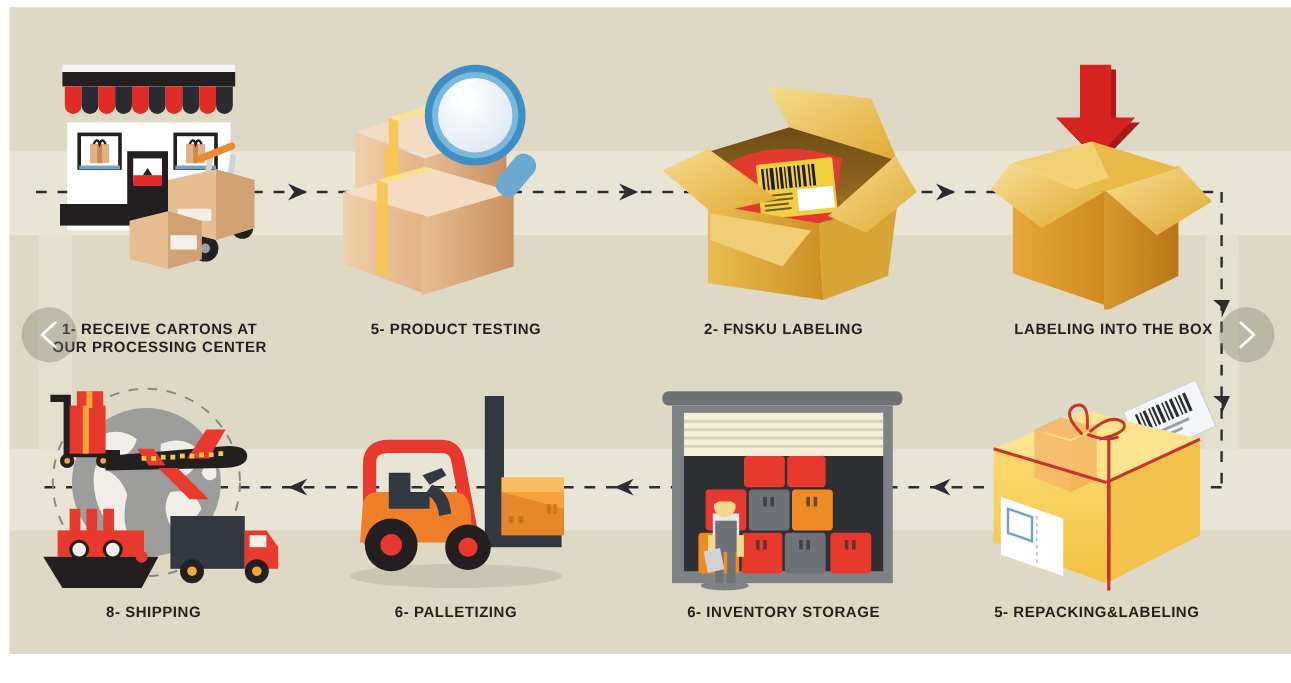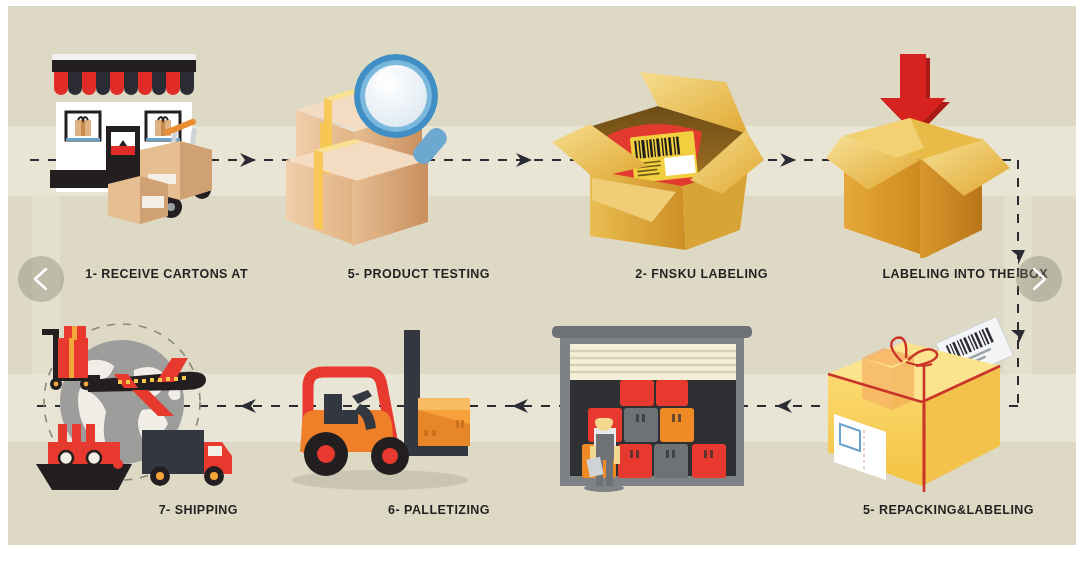--- a/index.html
+++ b/index.html
@@ -50,21 +50,21 @@
   svg.layer {
     position: absolute;
     left: 0; top: 0;
     width: 1068px;
     height: 539px;
     overflow: visible;
   }
   
   .label {
     position: absolute;
-    text-align: right;
+    text-align: center;
     font-size: 12.5px;
     font-weight: bold;
     letter-spacing: .45px;
     color: #231f20;
     line-height: 15px;
   }
   
   .navbtn {
     position: absolute;
     width: 46px;
@@ -512,35 +512,39 @@
         <rect x="186" y="128" width="14" height="10" fill="#f3efe6"></rect>
         <circle cx="138" cy="158" r="10" fill="#231f20"></circle>
           <circle cx="138" cy="158" r="4" fill="#f3a63a"></circle>
         <circle cx="192" cy="158" r="10" fill="#231f20"></circle>
           <circle cx="192" cy="158" r="4" fill="#f3a63a"></circle>
       </g>
     </svg>
 
     <div class="label" style="left:10px; top:261px; width:230px;">
       <div>1- RECEIVE CARTONS AT</div>
+      <div>OUR PROCESSING CENTER</div>
     </div>
     <div class="label" style="left:262px; top:261px; width:220px;">
       <div>5- PRODUCT TESTING</div>
     </div>
     <div class="label" style="left:530px; top:261px; width:230px;">
       <div>2- FNSKU LABELING</div>
     </div>
     <div class="label" style="left:800px; top:261px; width:240px;">
       <div>LABELING INTO THE BOX</div>
     </div>
     <div class="label" style="left:10px; top:497px; width:220px;">
-      <div>7- SHIPPING</div>
+      <div>8- SHIPPING</div>
     </div>
     <div class="label" style="left:262px; top:497px; width:220px;">
       <div>6- PALLETIZING</div>
+    </div>
+    <div class="label" style="left:530px; top:497px; width:230px;">
+      <div>6- INVENTORY STORAGE</div>
     </div>
     <div class="label" style="left:786px; top:497px; width:240px;">
       <div>5- REPACKING&amp;LABELING</div>
     </div>
 
   </div>
 
   <div class="navbtn" style="left:18px; top:256px;">
     <svg width="20" height="26" viewBox="0 0 20 26">
       <polyline points="15,3 4,13 15,23" fill="none" stroke="#ffffff" stroke-width="2.4" stroke-linecap="round" stroke-linejoin="round"></polyline>

